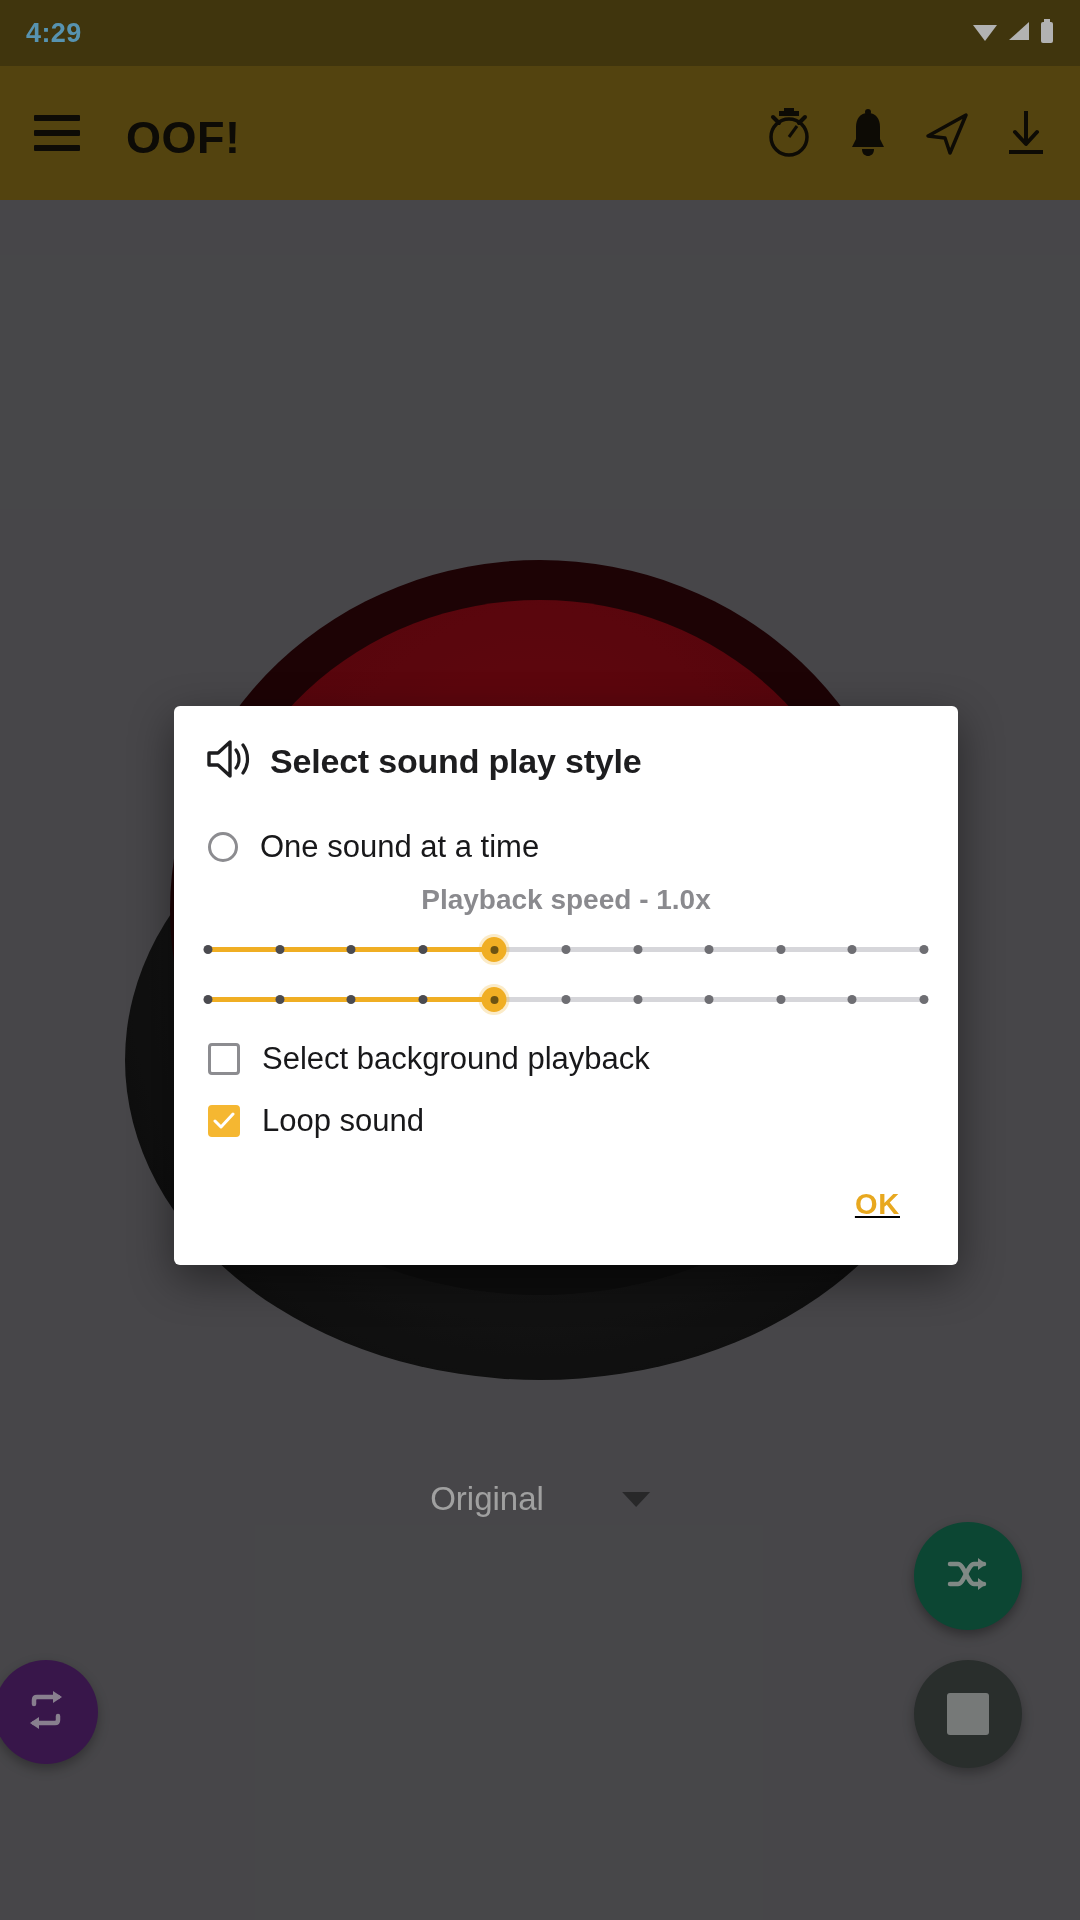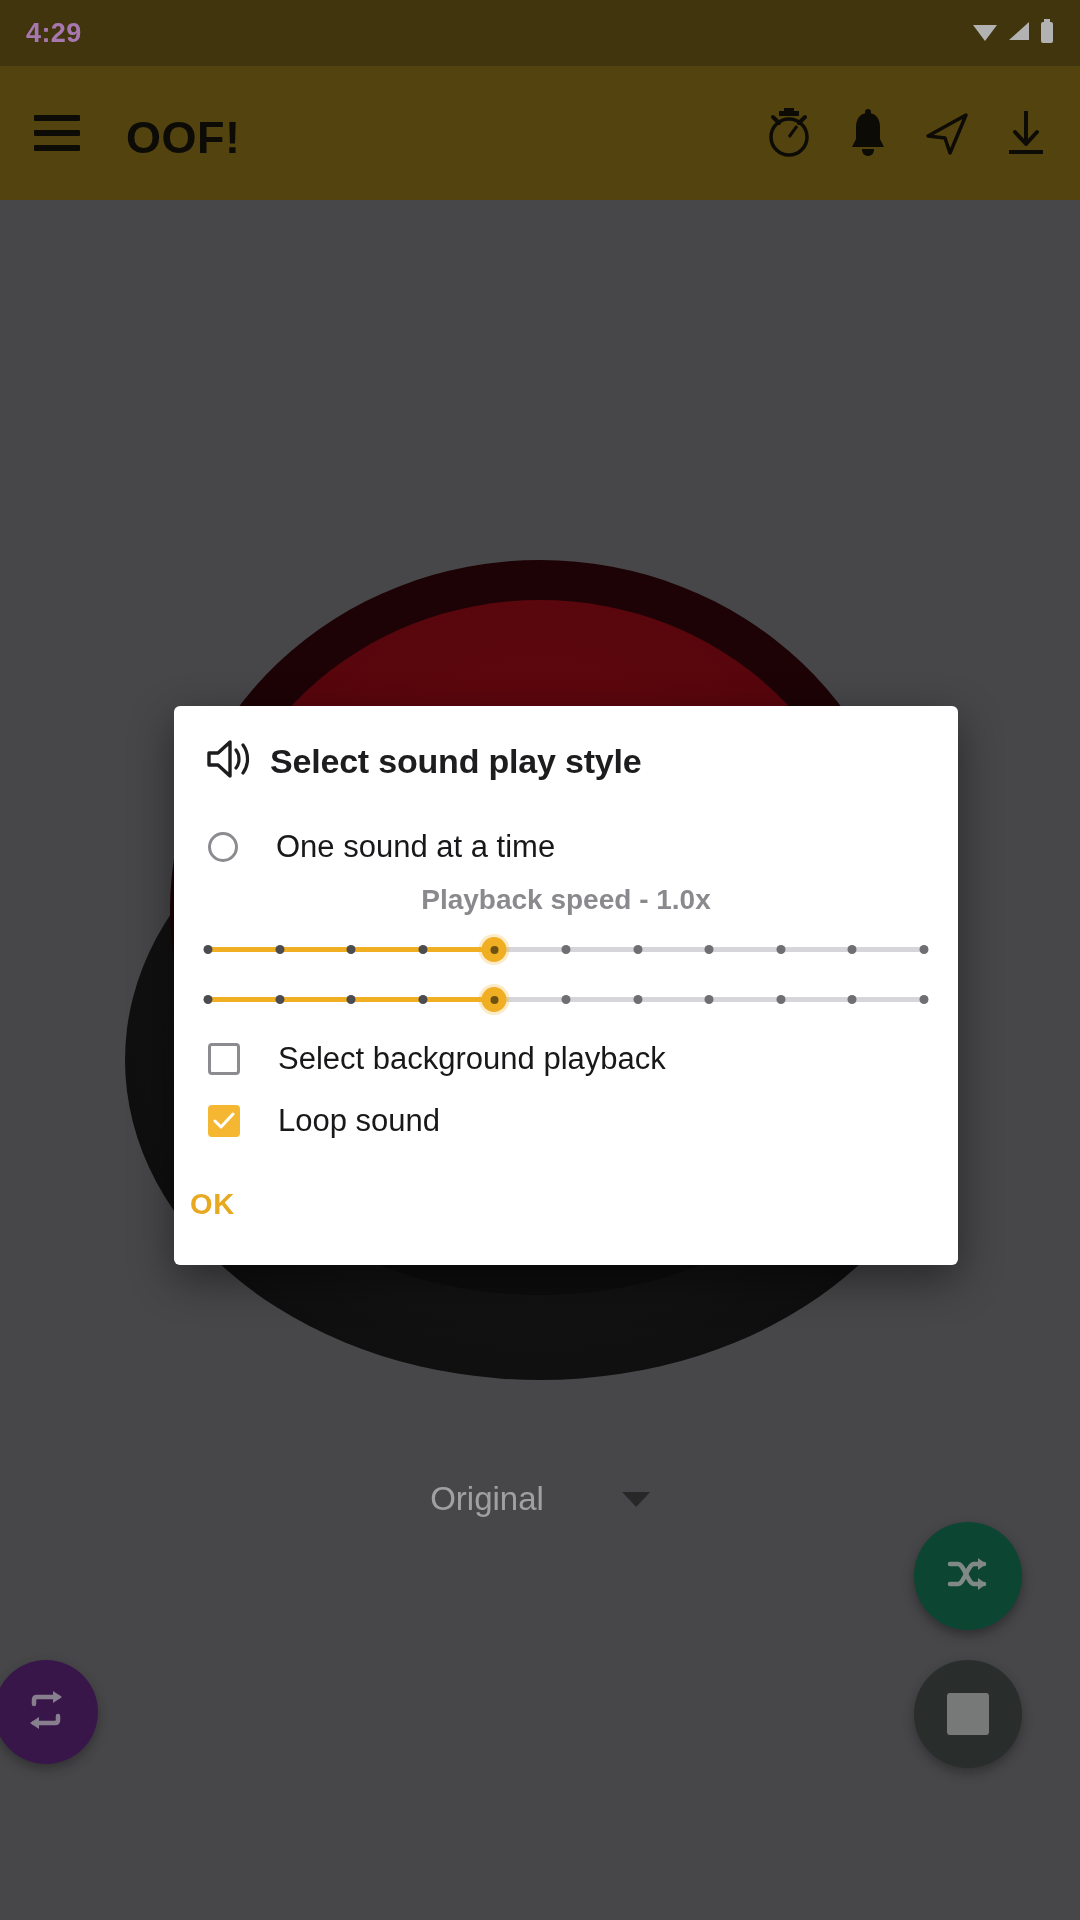--- a/index.html
+++ b/index.html
@@ -27,21 +27,21 @@
     width: 1080px;
     height: 66px;
     background: #5c4c14;
     display: flex;
     align-items: center;
     justify-content: space-between;
     padding: 0 26px;
     z-index: 40;
   }
   .status-time {
-    color: #f0abfc;
+    color: #7dd3fc;
     font-size: 27px;
     font-weight: bold;
     letter-spacing: .4px;
   }
   .status-icons {
     display: flex;
     align-items: center;
     gap: 9px;
   }
 
@@ -227,21 +227,21 @@
   .dlg-title {
     font-size: 34px;
     font-weight: bold;
     color: #1d1d1f;
     letter-spacing: -.2px;
   }
 
   .radio-row, .check-row {
     display: flex;
     align-items: center;
-    gap: 38px;
+    gap: 22px;
     padding: 0 34px;
     height: 62px;
     cursor: pointer;
   }
   .radio-outer {
     width: 30px; height: 30px;
     border-radius: 50%;
     border: 3px solid #8c8c90;
     flex: none;
     display: flex;
@@ -325,22 +325,23 @@
     justify-content: center;
     background: #fff;
   }
   .checkbox.checked {
     background: #f5b731;
     border-color: #f5b731;
   }
 
   .dlg-actions {
     display: flex;
-    justify-content: flex-start;
+    justify-content: flex-end;
     padding: 26px 42px 34px 0;
+    text-decoration: underline;
   }
   .ok-button {
     font-size: 29px;
     font-weight: bold;
     color: #e8a81f;
     letter-spacing: .8px;
     cursor: pointer;
     background: none;
     border: none;
     font-family: "Liberation Sans", sans-serif;

